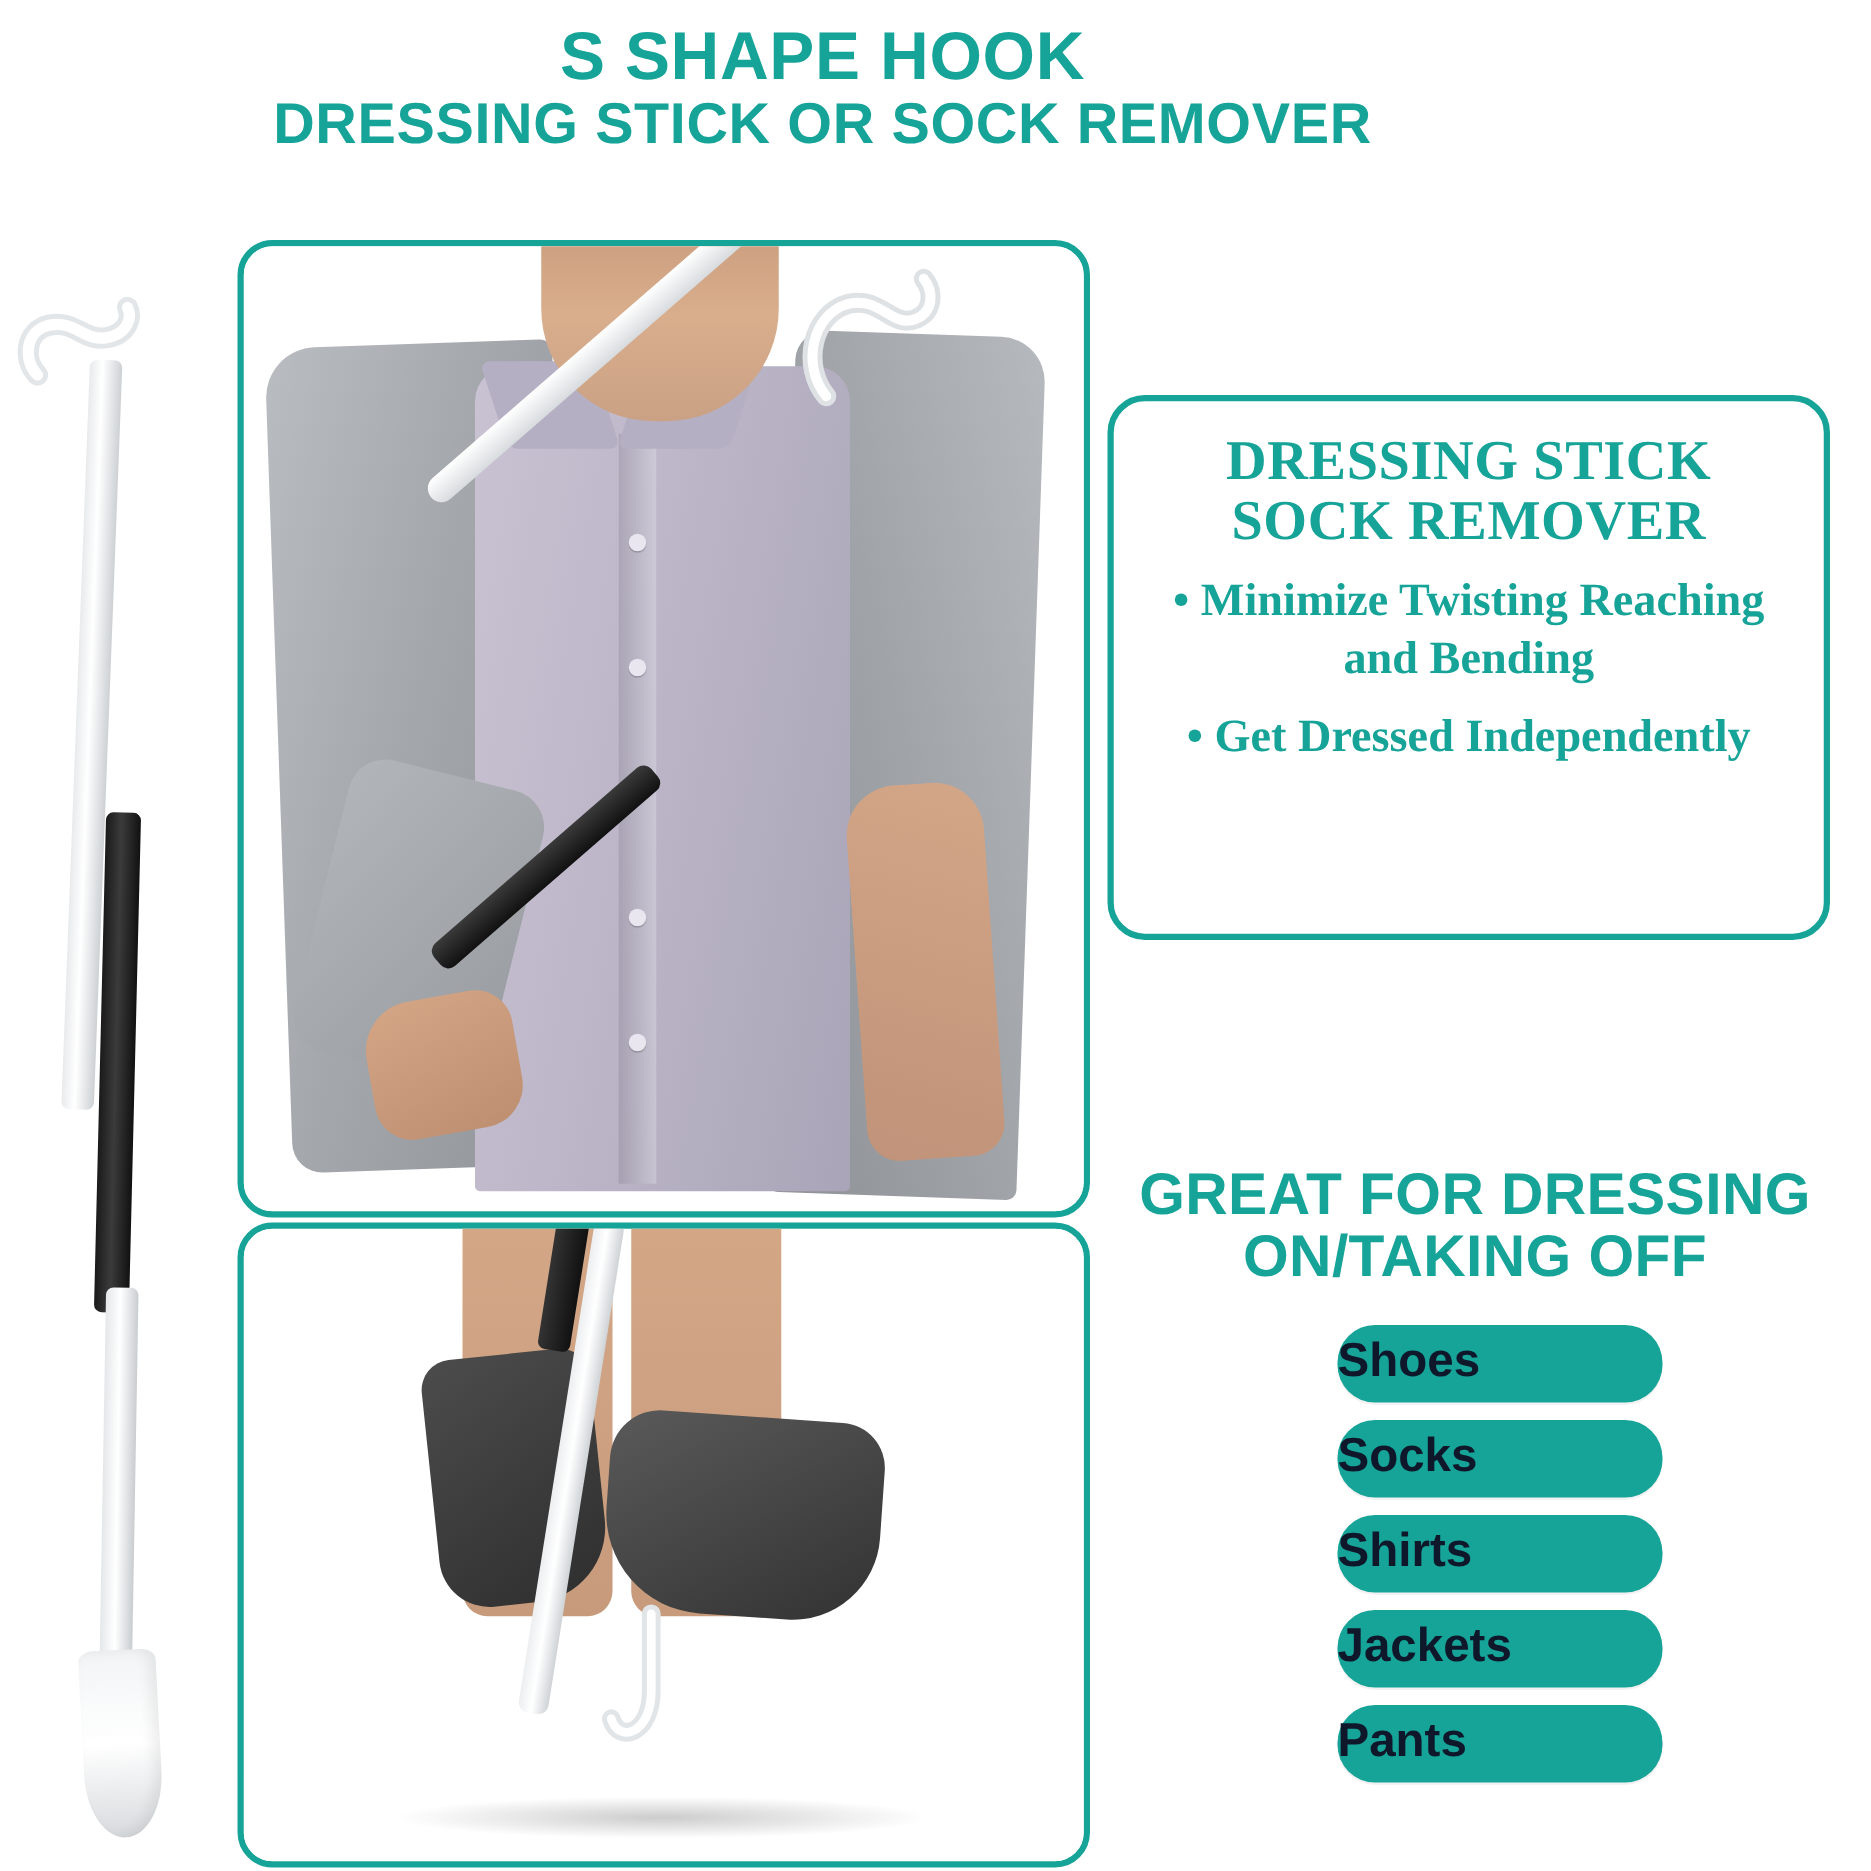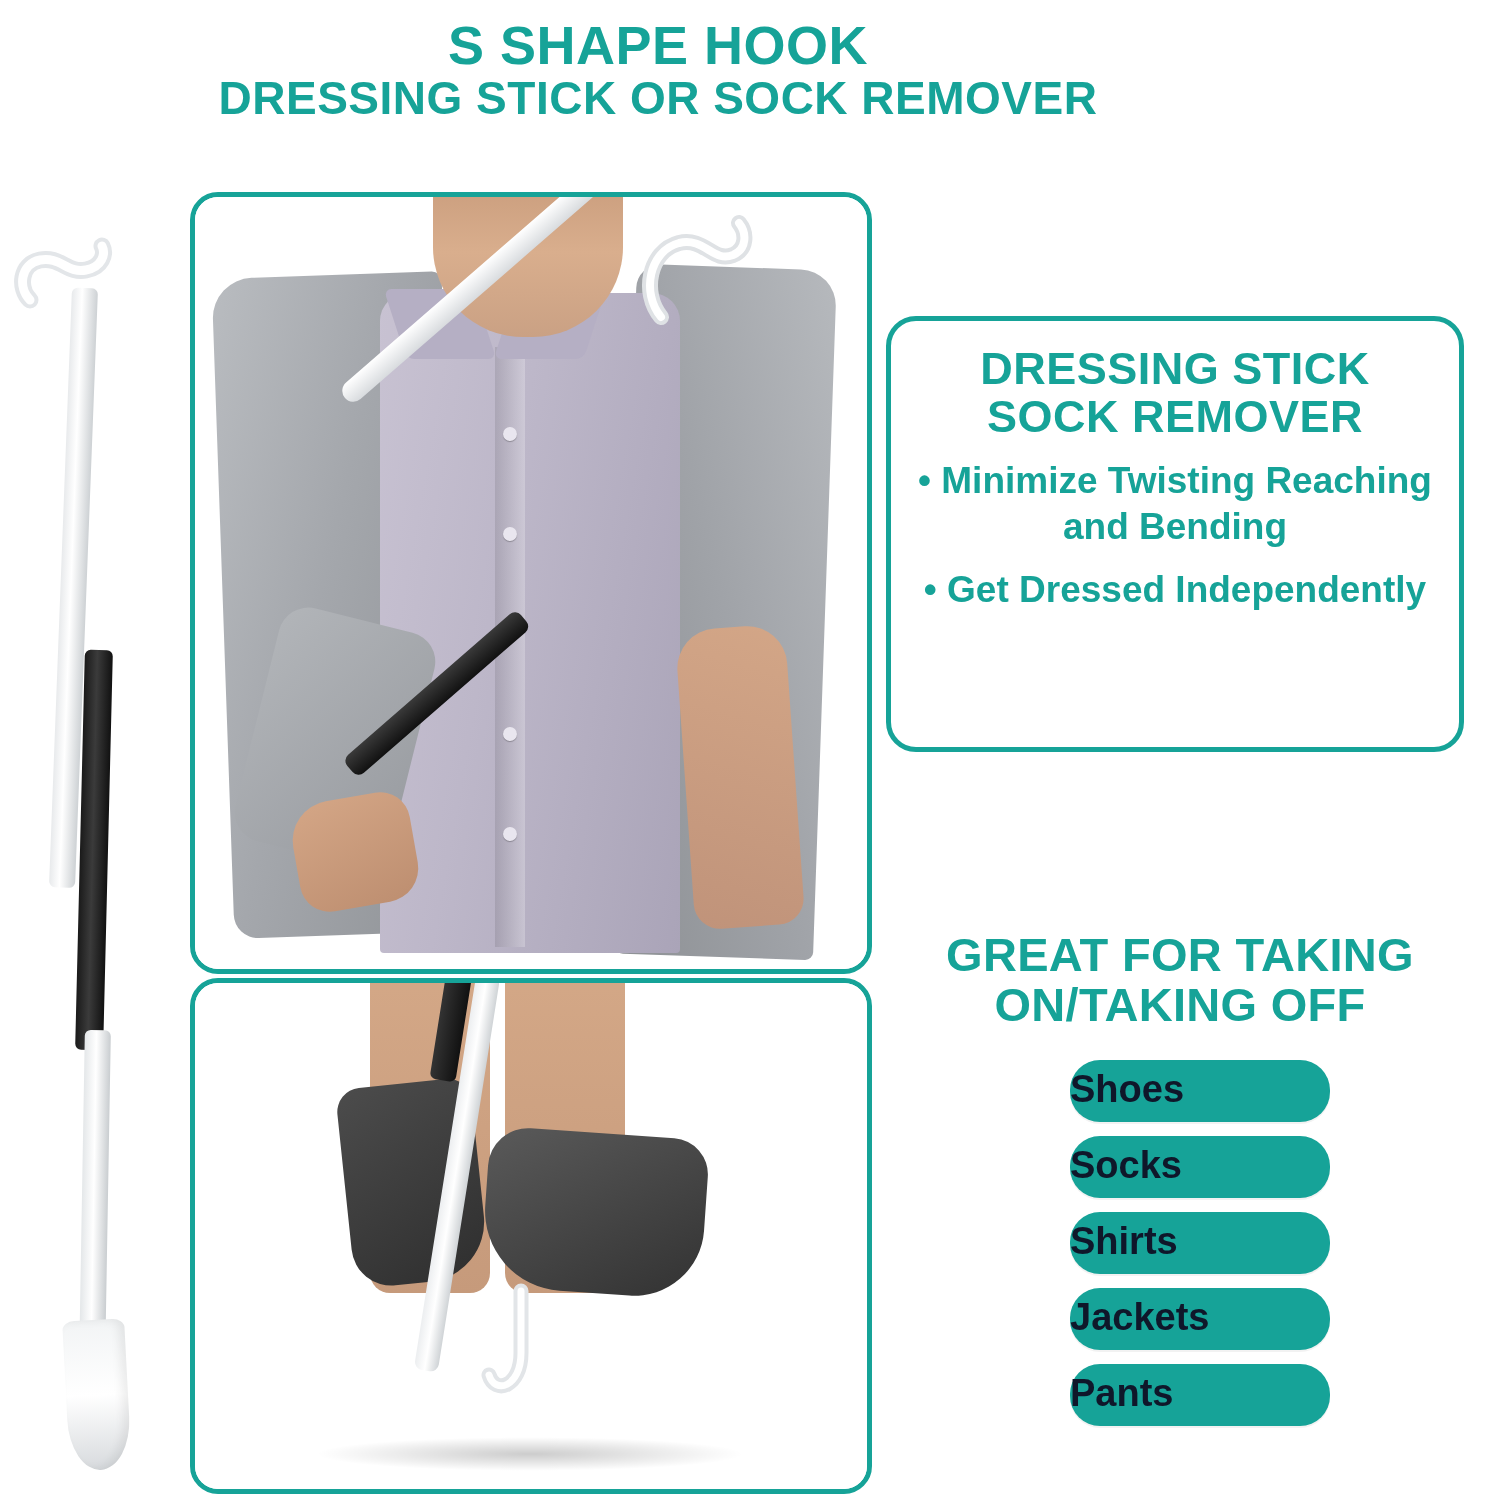--- a/index.html
+++ b/index.html
@@ -278,20 +278,21 @@
     left: 886px;
     top: 316px;
     width: 578px;
     height: 436px;
     border: 5px solid #16a398;
     border-radius: 30px;
     box-sizing: border-box;
     padding: 24px 18px 10px 18px;
     text-align: center;
     color: #16a398;
+    font-family: Liberation Serif, serif;
   }
   .feature-heading {
     font-size: 45px;
     font-weight: bold;
     line-height: 1.06;
     letter-spacing: 0.5px;
   }
   .feature-bullets {
     margin-top: 18px;
     font-size: 37px;
@@ -398,21 +399,21 @@
     <div>DRESSING STICK</div>
     <div>SOCK REMOVER</div>
   </div>
   <div class="feature-bullets">
     <div class="bullet-item">• Minimize Twisting Reaching and Bending</div>
     <div class="bullet-item">• Get Dressed Independently</div>
   </div>
 </div>
 
 <div class="great-heading">
-  <div>GREAT FOR TAKING</div>
+  <div>GREAT FOR DRESSING</div>
   <div>ON/TAKING OFF</div>
 </div>
 
 <div class="pill-list">
   <div class="pill">Shoes</div>
   <div class="pill">Socks</div>
   <div class="pill">Shirts</div>
   <div class="pill">Jackets</div>
   <div class="pill">Pants</div>
 </div>

